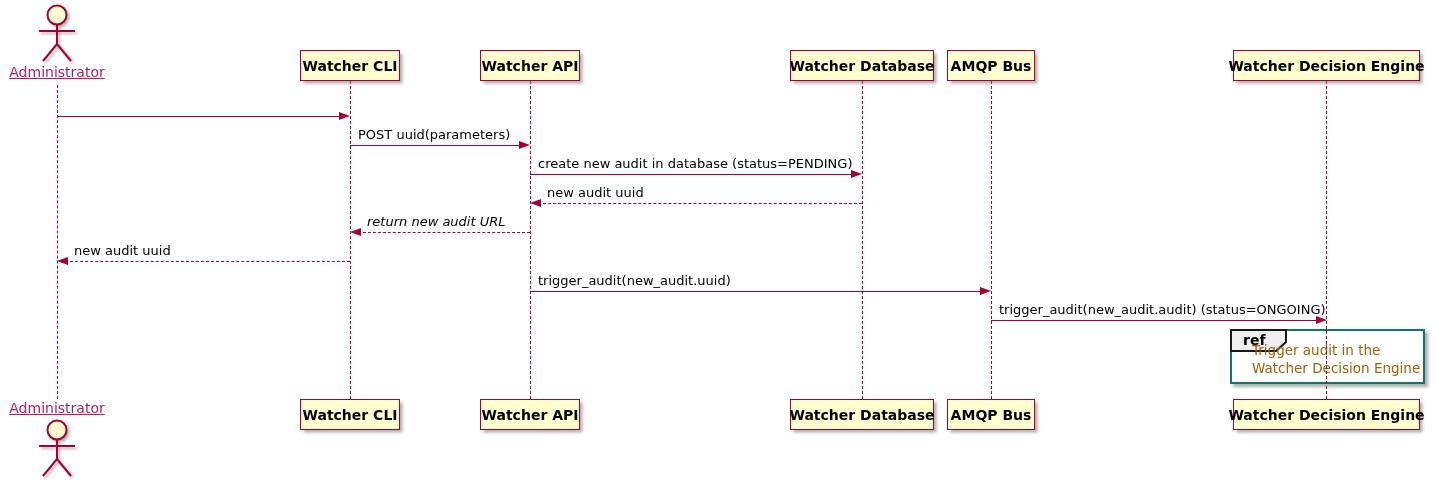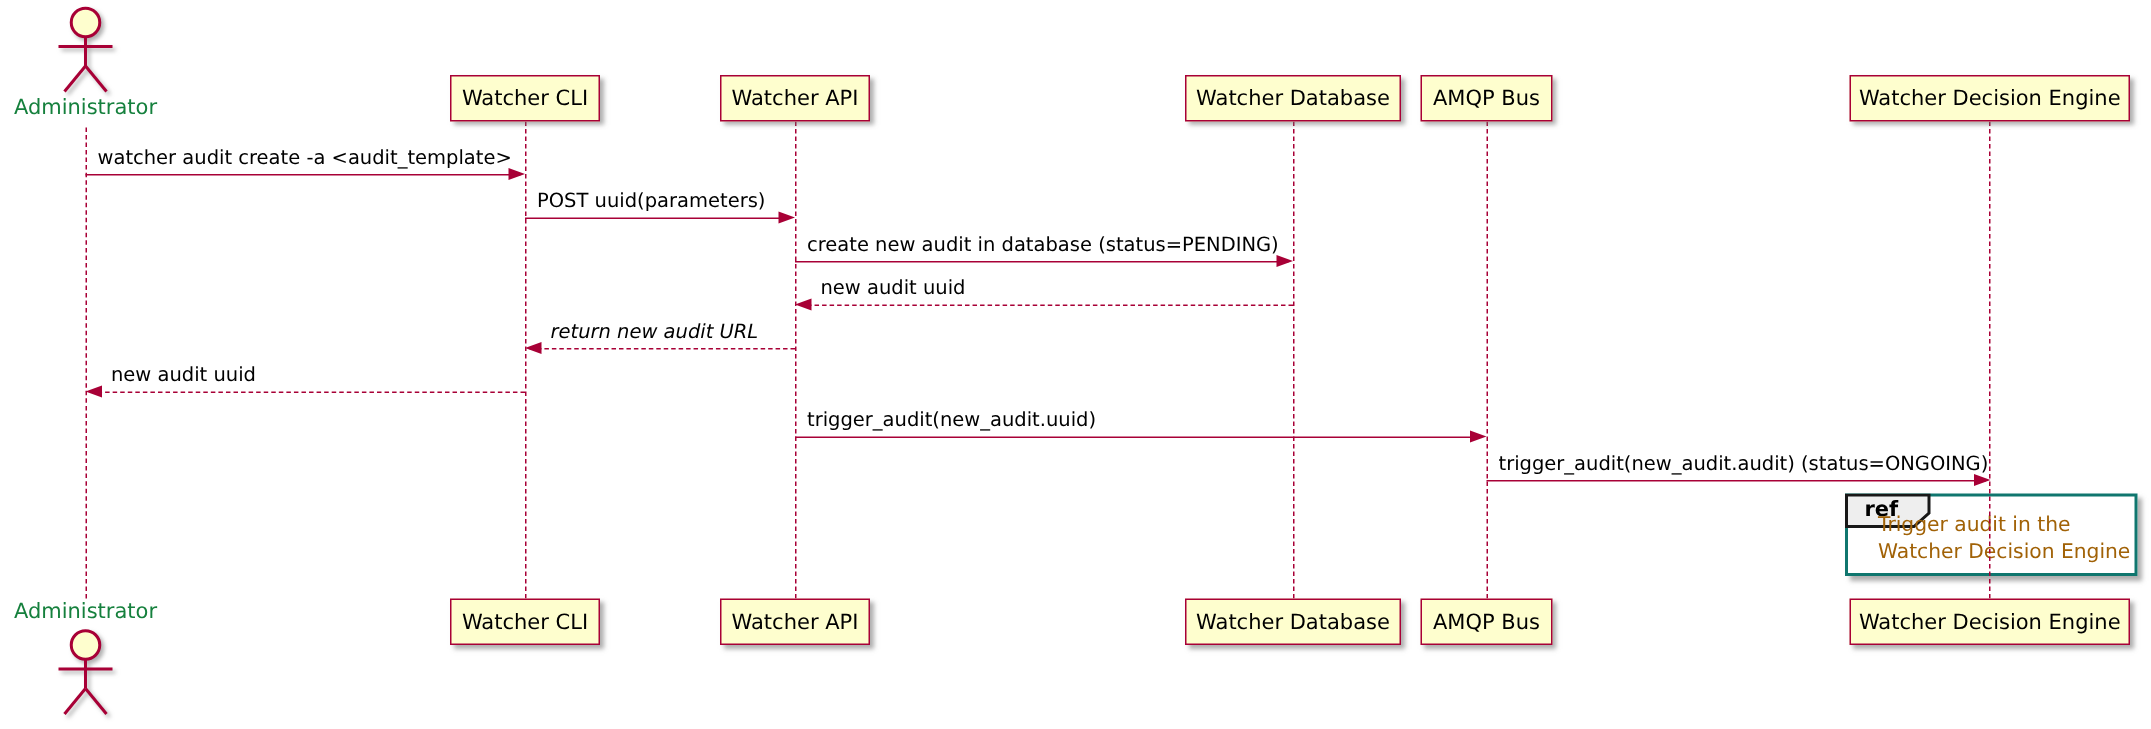--- a/index.html
+++ b/index.html
@@ -21,20 +21,21 @@
     background: #FEFECE;
     border: 1.8px solid #A80036;
     box-sizing: border-box;
     display: flex;
     align-items: center;
     justify-content: center;
     box-shadow: 2.5px 2.5px 3px rgba(110,110,110,0.55);
     font-size: 14px;
     color: #000;
     white-space: nowrap;
+    font-weight: bold;
   }
   .lifeline {
     position: absolute;
     width: 0;
     border-left: 1px dashed #A80036;
   }
   .msg-line {
     position: absolute;
     height: 0;
   }
@@ -51,23 +52,24 @@
   .arrowhead.left  { border-right: 11px solid #A80036; }
   .msg-label {
     position: absolute;
     font-size: 13px;
     color: #000;
     white-space: nowrap;
   }
   .actor-label {
     position: absolute;
     font-size: 14px;
-    color: #15803d;
+    color: #be185d;
     white-space: nowrap;
     transform: translateX(-50%);
+    text-decoration: underline;
   }
   .actor-fig {
     position: absolute;
     filter: drop-shadow(2.5px 2.5px 1.5px rgba(110,110,110,0.55));
   }
   
   .ref {
     position: absolute;
     left: 1230px;
     top: 329px;
@@ -141,21 +143,20 @@
     <div class="pbox" style="left: 790px; top: 50px; width: 144px;">Watcher Database</div>
     <div class="pbox" style="left: 790px; top: 399px; width: 144px;">Watcher Database</div>
     <div class="lifeline" style="left: 990.5px; top: 81px; height: 318px;"></div>
     <div class="pbox" style="left: 947px; top: 50px; width: 88px;">AMQP Bus</div>
     <div class="pbox" style="left: 947px; top: 399px; width: 88px;">AMQP Bus</div>
     <div class="lifeline" style="left: 1326px; top: 81px; height: 318px;"></div>
     <div class="pbox" style="left: 1233px; top: 50px; width: 187px;">Watcher Decision Engine</div>
     <div class="pbox" style="left: 1233px; top: 399px; width: 187px;">Watcher Decision Engine</div>
     <div class="msg-line solid" style="left: 57px; width: 290px; top: 116px;"></div>
     <div class="arrowhead right" style="top: 112px; left: 339px;"></div>
-    <div class="msg-label" style="top: 98px; left: 65px;">watcher audit create -a &lt;audit_template&gt;</div>
     <div class="msg-line solid" style="left: 350px; width: 177px; top: 145px;"></div>
     <div class="arrowhead right" style="top: 141px; left: 519px;"></div>
     <div class="msg-label" style="top: 127px; left: 358px;">POST uuid(parameters)</div>
     <div class="msg-line solid" style="left: 530px; width: 329px; top: 174px;"></div>
     <div class="arrowhead right" style="top: 170px; left: 851px;"></div>
     <div class="msg-label" style="top: 156px; left: 538px;">create new audit in database (status=PENDING)</div>
     <div class="msg-line dashed" style="left: 533px; width: 329px; top: 203px;"></div>
     <div class="arrowhead left" style="top: 199px; left: 530px;"></div>
     <div class="msg-label" style="top: 185px; left: 547px;">new audit uuid</div>
     <div class="msg-line dashed" style="left: 353px; width: 177px; top: 232px;"></div>

